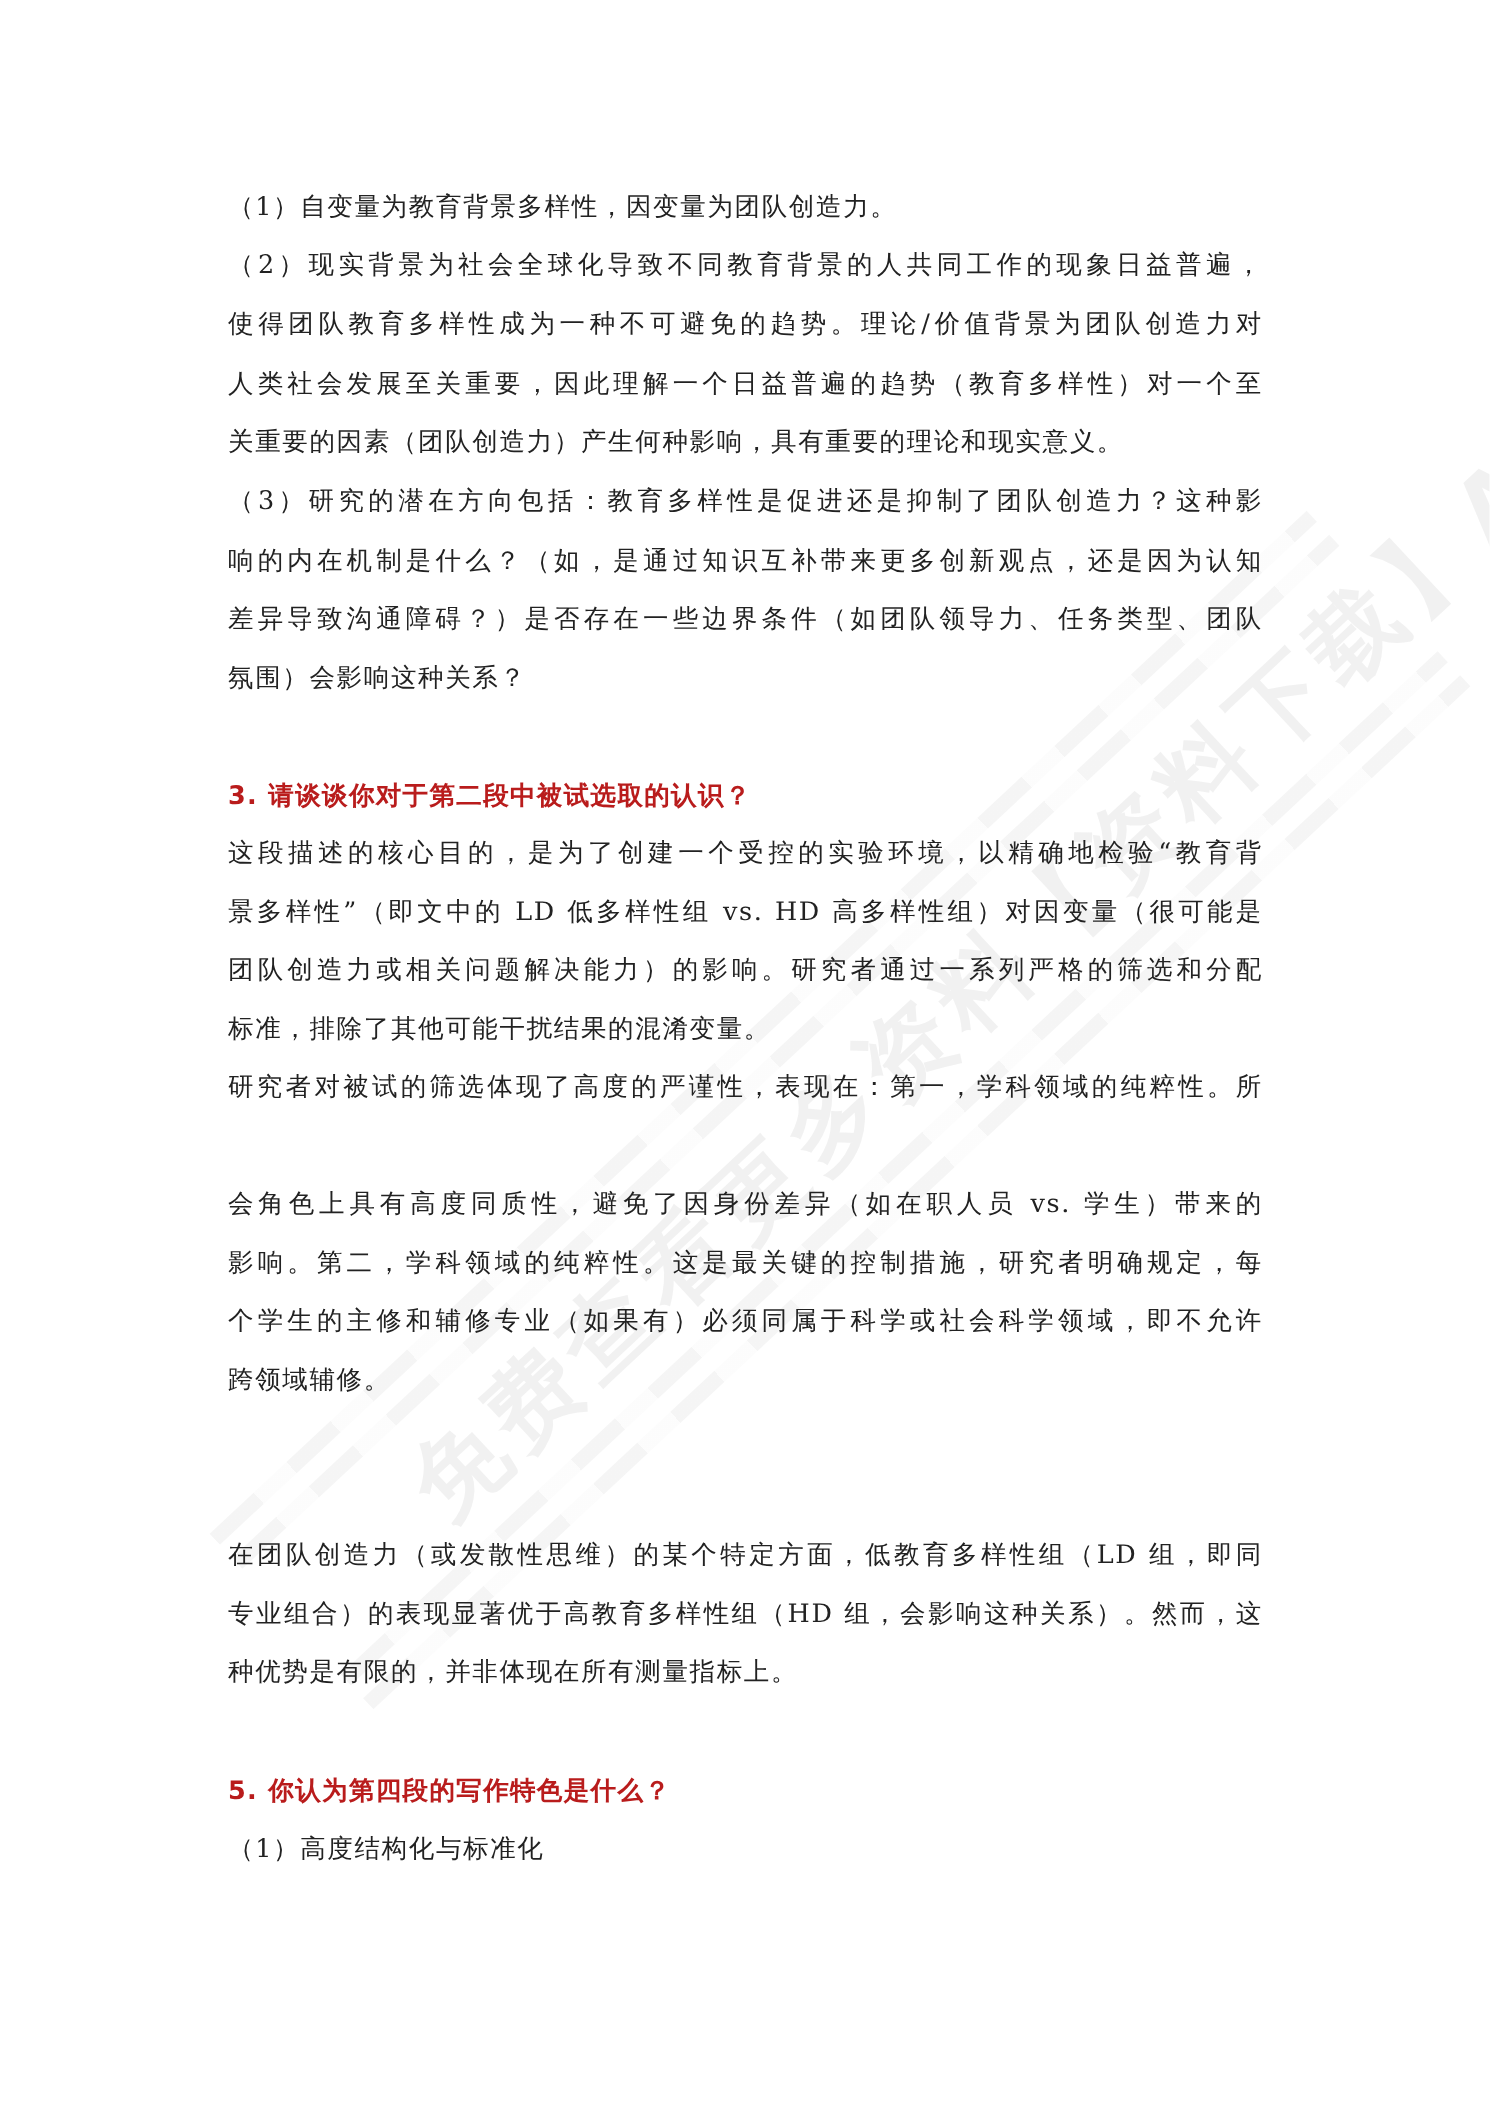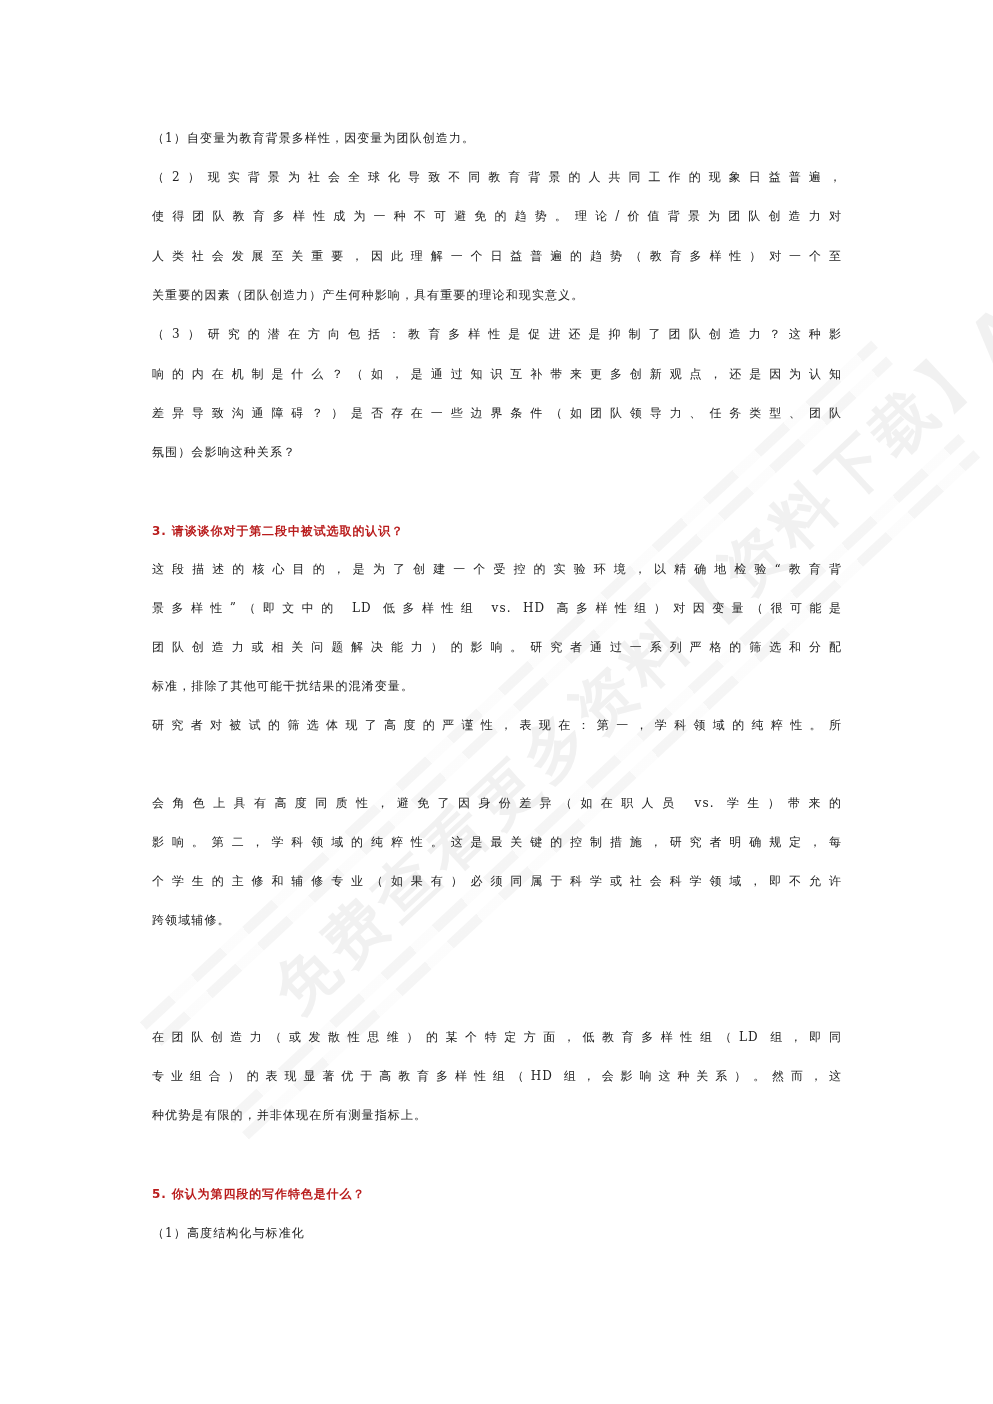--- a/index.html
+++ b/index.html
@@ -14,21 +14,21 @@
       position: absolute; left: 0; width: 1000px; height: 10px;
       background: repeating-linear-gradient(90deg, rgba(200,200,200,0.18) 0 40px, rgba(200,200,200,0.05) 40px 70px);
     }
     .wm-text {
       position: absolute; left: 120px; top: 40px; width: 820px;
       font-family: "DejaVu Sans", sans-serif; font-size: 62px; font-weight: bold;
       color: rgba(170,170,170,0.16); letter-spacing: 6px; white-space: nowrap;
     }
     .line {
       position: absolute; left: 152px; width: 700px; height: 39px; line-height: 39px;
-      font-family: "DejaVu Serif", "Liberation Serif", serif; font-size: 12px;
+      font-family: "DejaVu Serif", "Liberation Serif", serif; font-size: 17px;
       color: #222222; white-space: nowrap; z-index: 1; letter-spacing: 1.1px;
     }
     .heading {
       font-family: "DejaVu Sans", "Liberation Sans", sans-serif; font-weight: bold;
       color: #b91c1c; letter-spacing: 0.9px;
     }
     .justify { text-align-last: justify; text-align: justify; width: 690px; }
   </style>
 </head>
 <body>

